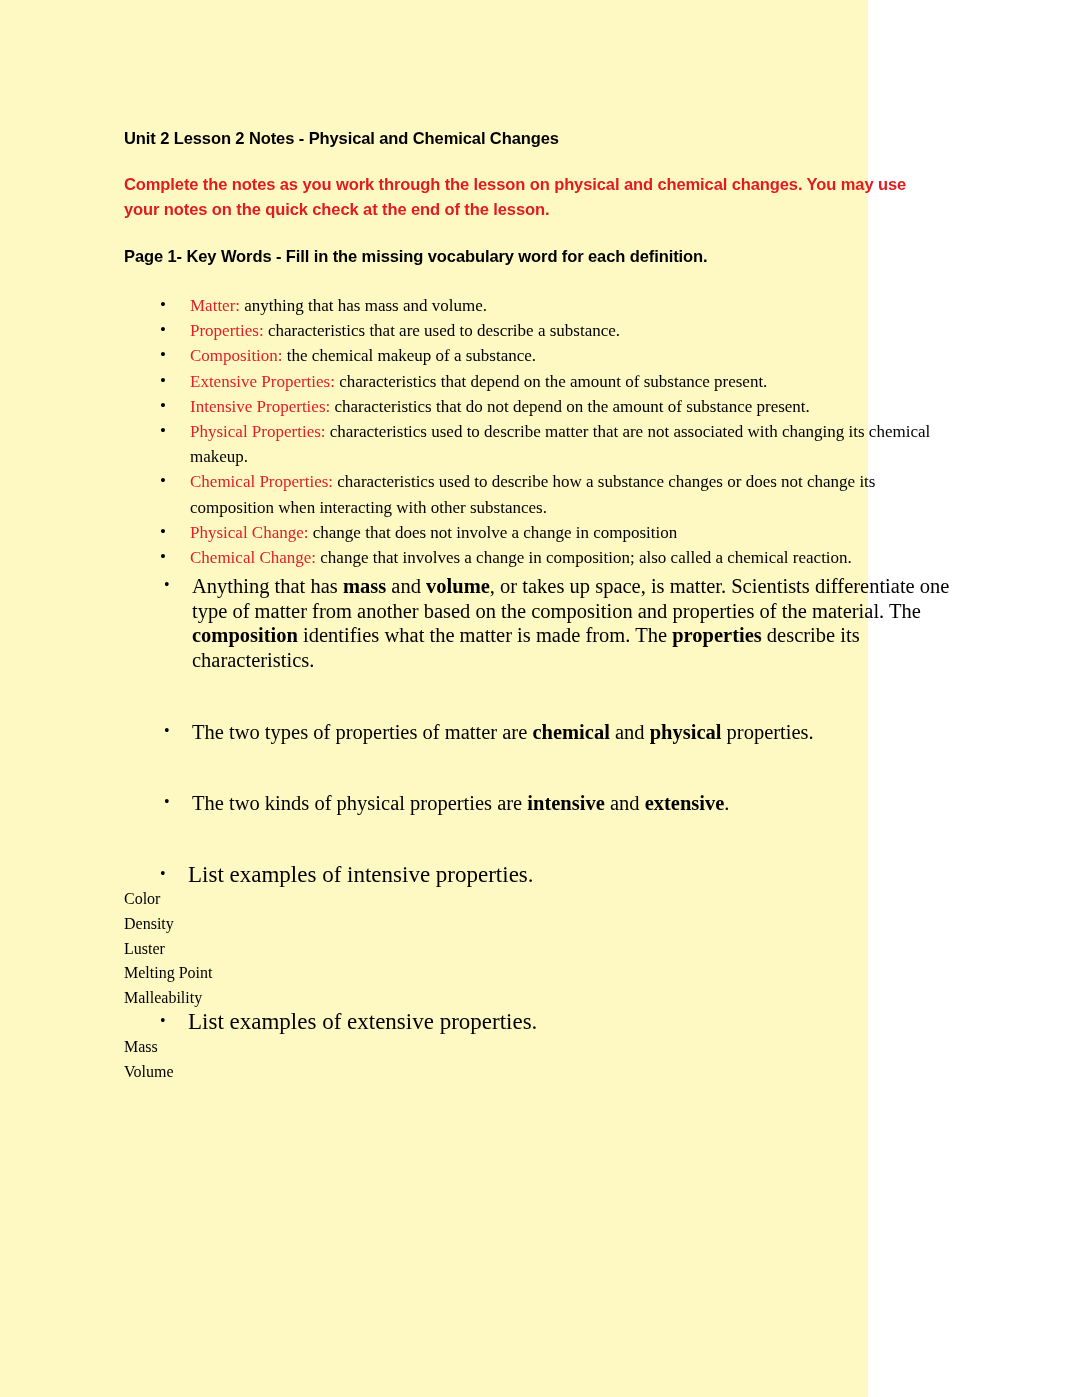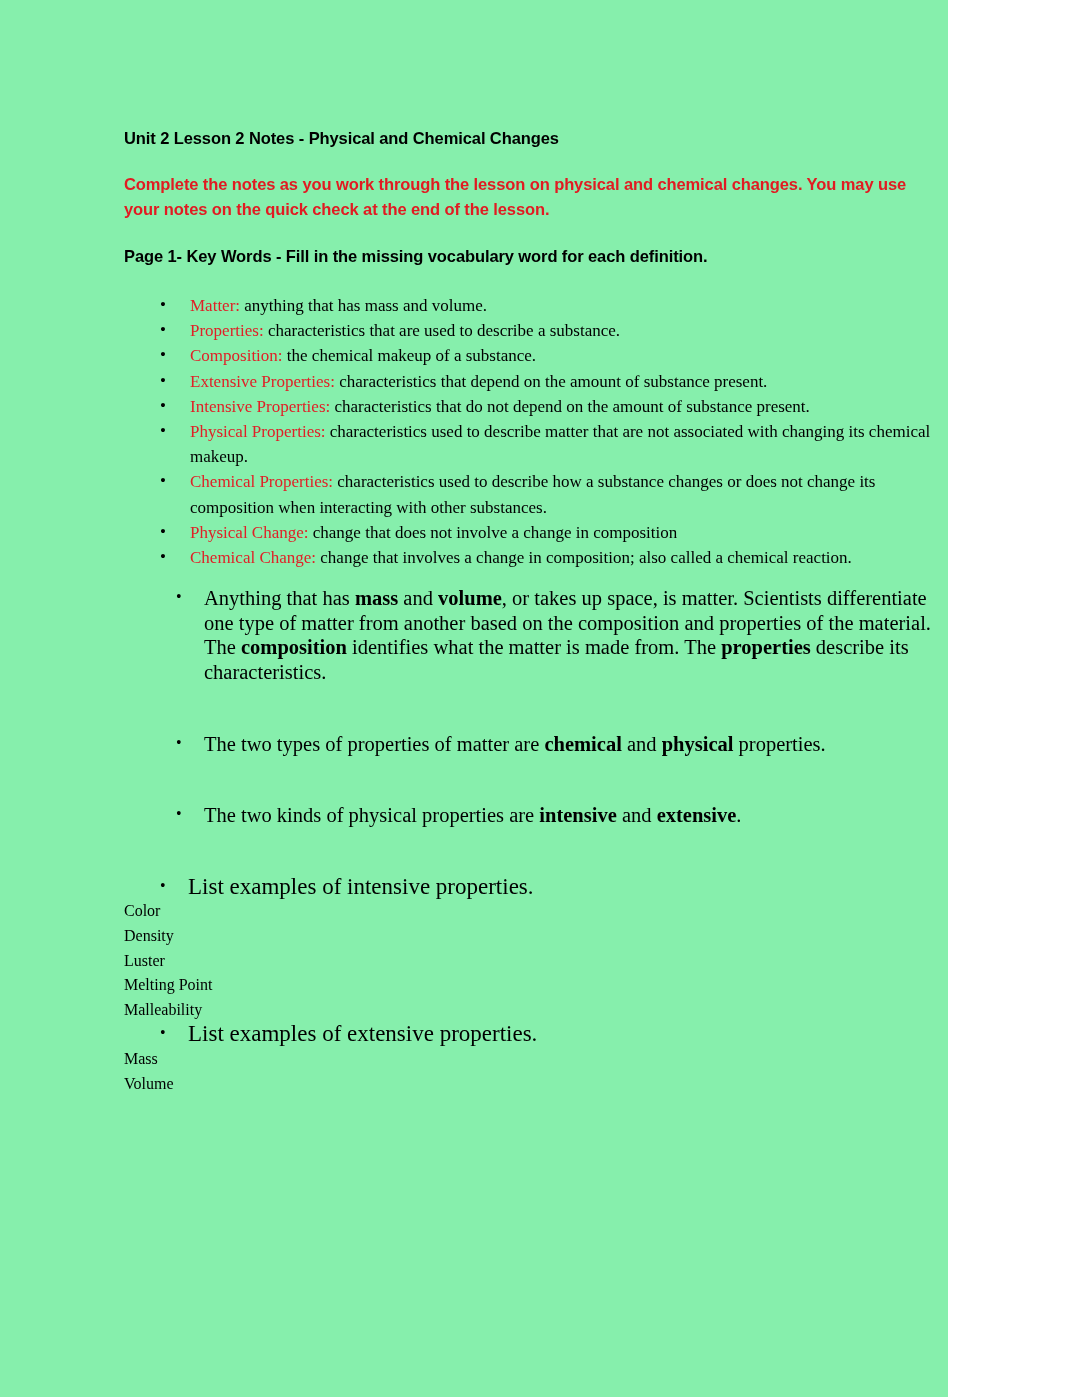--- a/index.html
+++ b/index.html
@@ -13,23 +13,23 @@
     height: 1397px;
     position: relative;
     font-family: "Liberation Serif", "DejaVu Serif", serif;
     color: #000000;
     overflow: hidden;
   }
   .page {
     position: absolute;
     left: 0;
     top: 0;
-    width: 948px;
+    width: 868px;
     height: 1397px;
-    background: #86efac;
+    background: #fef9c3;
   }
   .content {
     position: absolute;
     left: 124px;
     top: 126px;
     width: 830px;
   }
 
   
   .hdr {
@@ -74,21 +74,21 @@
     font-weight: bold;
     font-size: 20.5px;
     line-height: 25px;
     color: #000000;
     margin: 22px 0 0 0;
   }
 
   
   ul.p2list {
     list-style: none;
-    margin: 16px;
+    margin: 4px;
     padding: 0;
   }
   ul.p2list > li {
     position: relative;
     padding-left: 64px;
     font-size: 20.5px;
     line-height: 24.6px;
     color: #000000;
   }
   ul.p2list > li::before {

